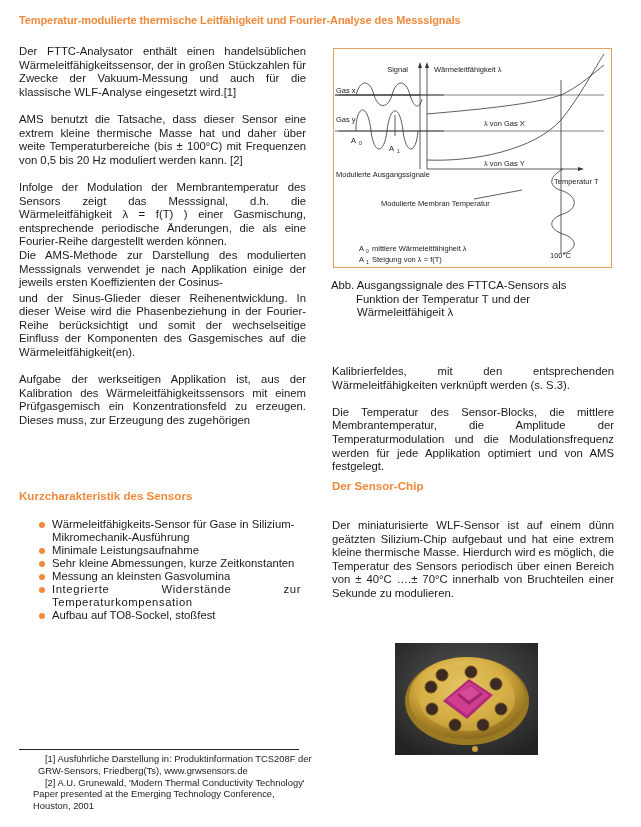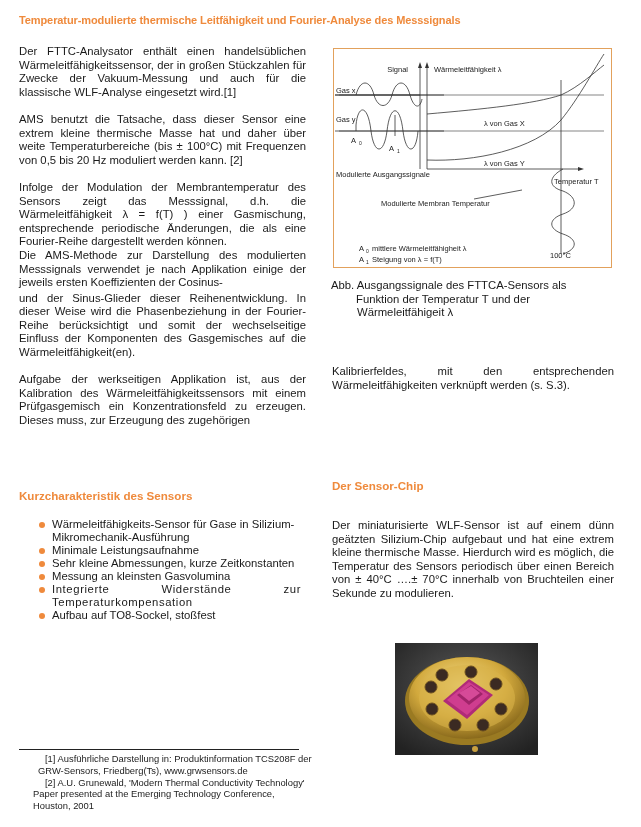--- a/index.html
+++ b/index.html
@@ -105,20 +105,21 @@
 
 <div class="caption">
   <div>Abb. Ausgangssignale des FTTCA-Sensors als</div>
   <div style="padding-left:25px;">Funktion der Temperatur T und der</div>
   <div style="padding-left:26px;">Wärmeleitfähigeit λ</div>
 </div>
 
 <div class="col right" style="top:352px;margin-top:13px;">
   <p>Kalibrierfeldes, mit den  entsprechenden Wärmeleitfähigkeiten verknüpft werden (s. S.3).</p>
   <div class="gap"></div>
+  <p>Die Temperatur des Sensor-Blocks, die mittlere Membrantemperatur, die Amplitude der Temperaturmodulation und die Modulationsfrequenz werden für jede Applikation optimiert und von AMS festgelegt.</p>
 </div>
 
 <div class="h2" style="left:19px; top:489px;">Kurzcharakteristik des Sensors</div>
 <ul class="bullets">
   <li><span class="dot"></span><span>Wärmeleitfähigkeits-Sensor für Gase in Silizium-Mikromechanik-Ausführung</span></li>
   <li><span class="dot"></span><span>Minimale Leistungsaufnahme</span></li>
   <li><span class="dot"></span><span>Sehr kleine Abmessungen, kurze Zeitkonstanten</span></li>
   <li><span class="dot"></span><span>Messung an kleinsten Gasvolumina</span></li>
   <li style="text-align:justify; letter-spacing:0.6px;"><span class="dot"></span><span>Integrierte Widerstände zur Temperaturkompensation</span></li>
   <li><span class="dot"></span><span>Aufbau auf TO8-Sockel, stoßfest</span></li>

